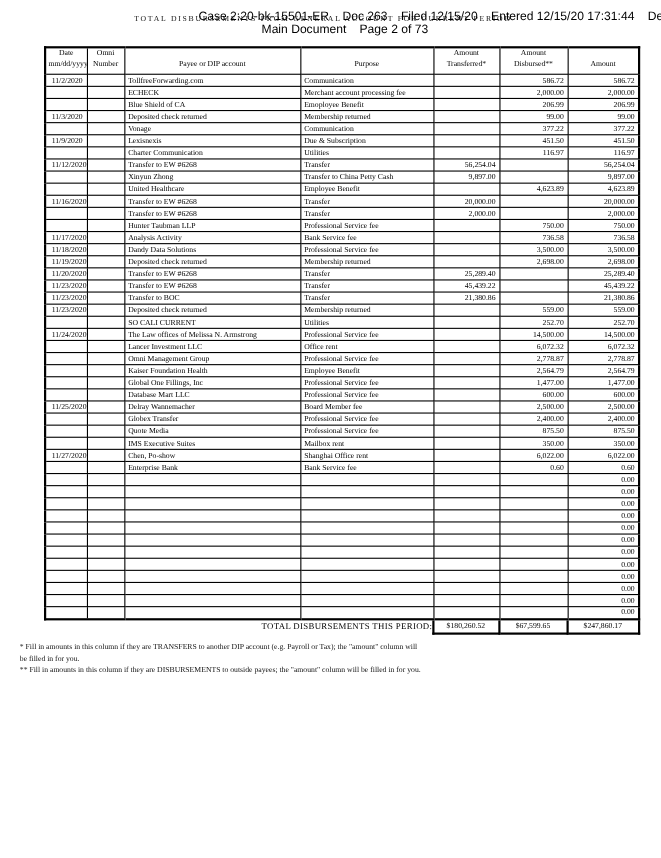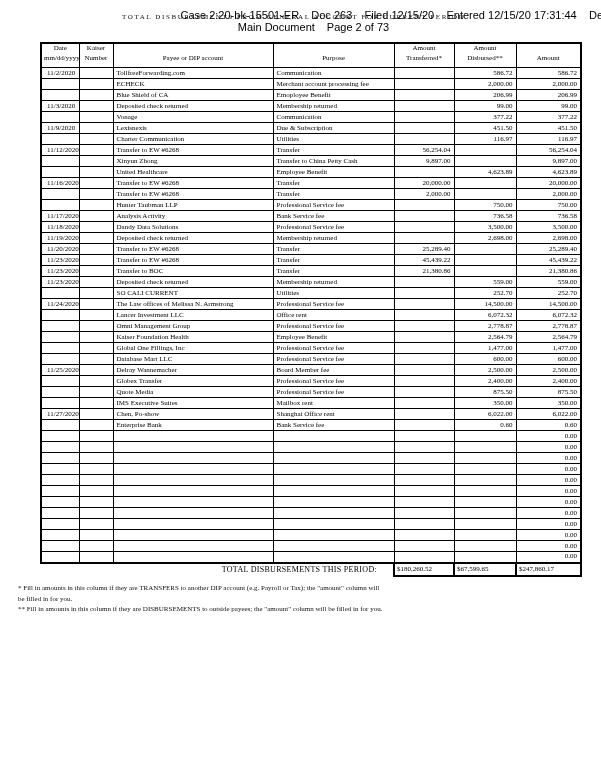--- a/index.html
+++ b/index.html
@@ -35,24 +35,24 @@
   thead th .h-bot{height:10px;}
   td:first-child,th:first-child{border-left:2px solid #000;}
   td:last-child,th:last-child{border-right:2px solid #000;}
   tbody tr{height:11px;}
   tbody tr.last-grid-row td{border-bottom:2px solid #000;}
   .col-date{padding-left:5px;margin-left:12px;}
   .col-payee,.col-purpose{padding-left:3px;}
   .col-transferred,.col-disbursed,.col-amount{text-align:right;padding-right:3px;}
   tr.total-row{height:13px;}
   tr.total-row td.total-label-cell{
-    border:none;text-align:right;padding-right:16px;
+    border:none;text-align:right;padding-right:0;
     font-size:8px;letter-spacing:.3px;
   }
-  tr.total-row td.total-cell{border:2px solid #000;text-align:left;padding-right:3px;}
+  tr.total-row td.total-cell{border:2px solid #000;text-align:center;padding-right:3px;}
   
   .footnotes{
     position:absolute;left:18px;top:583px;
     font-size:7px;line-height:10.5px;color:#111;
   }
 </style>
 </head>
 <body>
 
 <div class="form-title">TOTAL DISBURSEMENTS FROM GENERAL ACCOUNT FOR CURRENT PERIOD</div>
@@ -75,21 +75,21 @@
       <col style="width:62px">
       <col style="width:65px">
   </colgroup>
   <thead>
     <tr>
         <th>
           <div class="h-top">Date</div>
           <div class="h-bot">mm/dd/yyyy</div>
         </th>
         <th>
-          <div class="h-top">Kaiser</div>
+          <div class="h-top">Omni</div>
           <div class="h-bot">Number</div>
         </th>
         <th>
           <div class="h-top"></div>
           <div class="h-bot">Payee or  DIP account</div>
         </th>
         <th>
           <div class="h-top"></div>
           <div class="h-bot">Purpose</div>
         </th>

